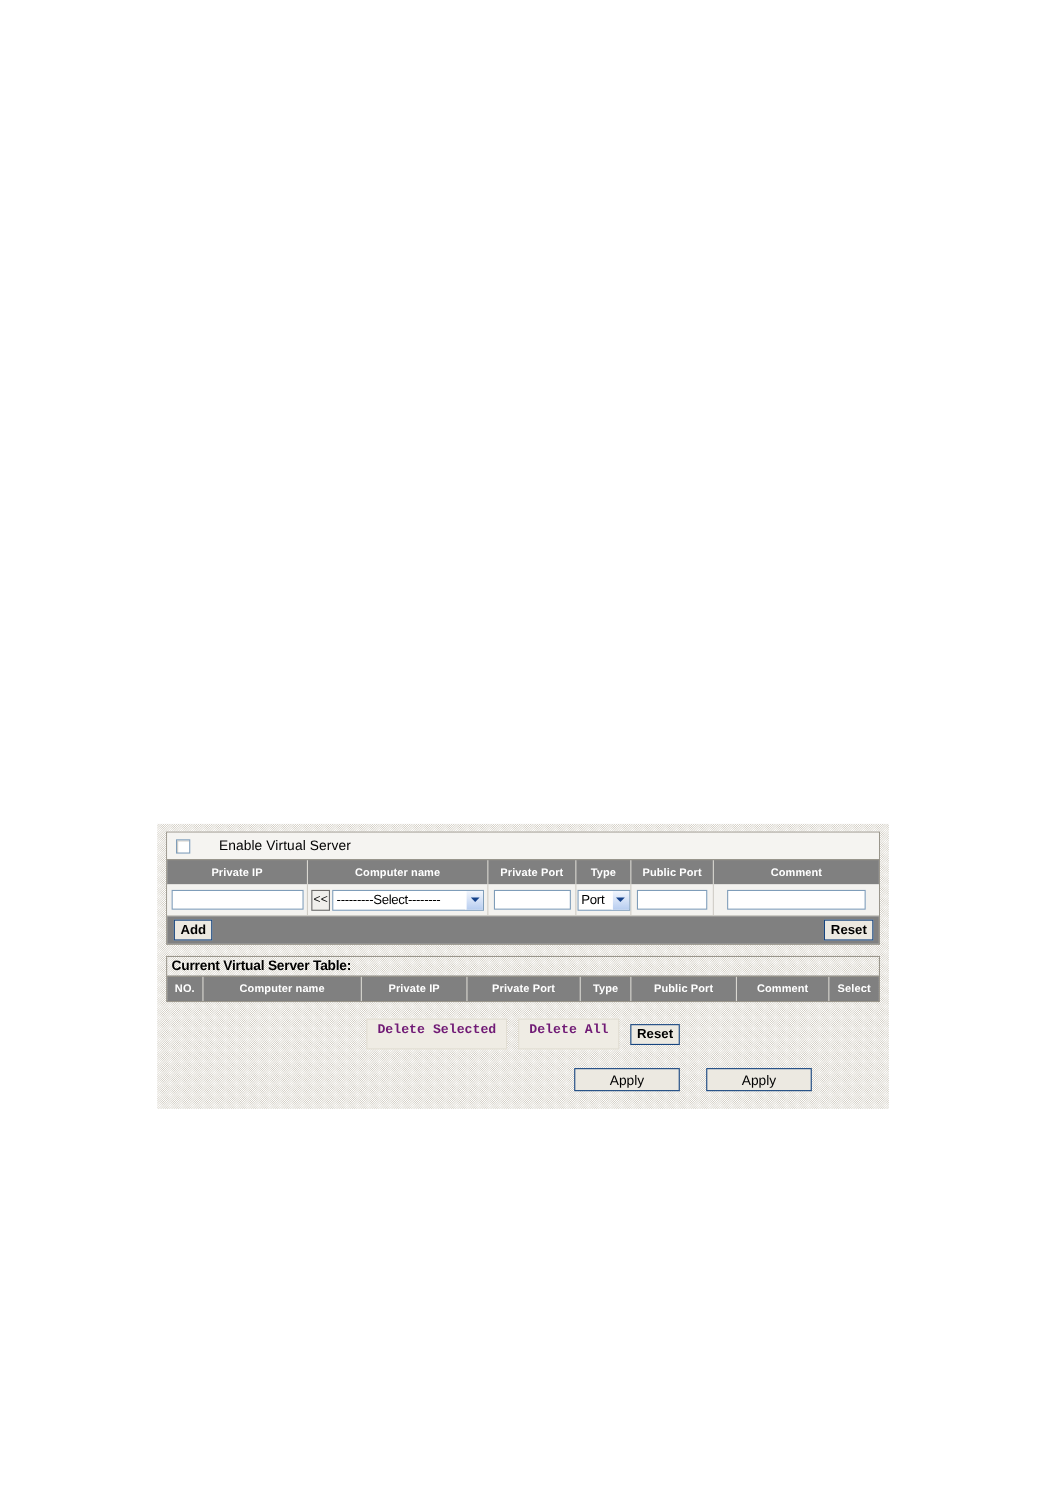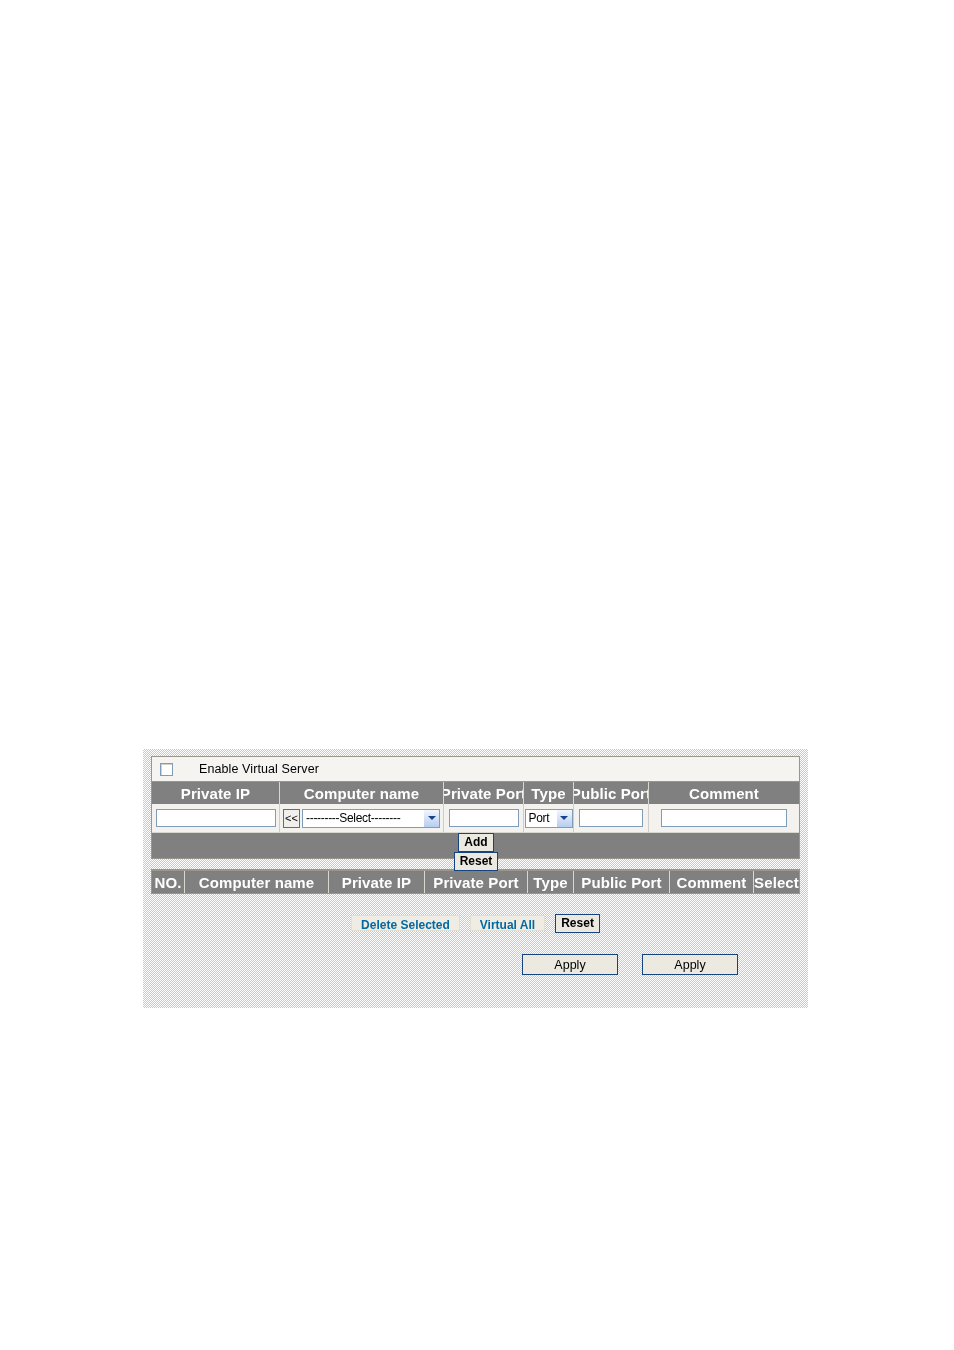--- a/index.html
+++ b/index.html
@@ -63,21 +63,21 @@
 
   
   .hdr-row {
     display: flex;
     background: #808080;
     height: 22px;
     border-top: 1px solid #9a968c;
   }
   .hdr-cell {
     color: #ffffff;
-    font-size: 15px;
+    font-size: 10px;
     font-weight: bold;
     display: flex;
     align-items: center;
     justify-content: center;
     border-right: 1px solid #d9d7d1;
     box-sizing: border-box;
     letter-spacing: 0.1px;
     white-space: nowrap;
     overflow: hidden;
   }
@@ -169,21 +169,20 @@
 
   
   .grey-strip {
     background: #808080;
     height: 25px;
     display: flex;
     align-items: center;
     justify-content: space-between;
     padding-right: 5px;
     border-top: 1px solid #d9d7d1;
-    flex-direction: column;
   }
   .btn {
     font-family: "Liberation Sans", sans-serif;
     font-size: 12px;
     font-weight: bold;
     color: #000000;
     background: #ece9e1;
     border: 1px solid #16447f;
     box-sizing: border-box;
     cursor: pointer;
@@ -220,28 +219,28 @@
   
   .row-delete {
     height: 38px;
     display: flex;
     align-items: center;
     justify-content: center;
     gap: 10px;
     padding-top: 10px;
   }
   .btn-disabled {
-    font-family: Liberation Sans, sans-serif;
+    font-family: Liberation Mono, monospace;
     font-size: 12px;
     font-weight: bold;
-    color: #0369a1;
+    color: #701a75;
     background: #efece4;
     border: 1px solid #e2ded3;
     box-sizing: border-box;
-    height: 16px;
+    height: 28px;
     padding: 0 9px;
     line-height: 18px;
     white-space: nowrap;
     cursor: default;
   }
   .row-apply {
     height: 44px;
     display: flex;
     align-items: center;
     justify-content: flex-end;
@@ -324,36 +323,37 @@
 
     <div class="grey-strip">
       <button class="btn small">Add</button>
       <button class="btn small">Reset</button>
     </div>
   </div>
 
   <div class="gap"></div>
 
   <div id="table-card">
+    <div id="table-caption">Current Virtual Server Table:</div>
 
     <div class="hdr-row" style="border-top:1px solid #9a968c">
       <div class="hdr-cell" style="width:33px">NO.</div>
       <div class="hdr-cell" style="width:144px">Computer name</div>
       <div class="hdr-cell" style="width:96px">Private IP</div>
       <div class="hdr-cell" style="width:103px">Private Port</div>
       <div class="hdr-cell" style="width:46px">Type</div>
       <div class="hdr-cell" style="width:96px">Public Port</div>
       <div class="hdr-cell" style="width:84px">Comment</div>
       <div class="hdr-cell" style="flex:1 1 auto">Select</div>
     </div>
   </div>
 
   <div class="row-delete">
     <span class="btn-disabled">Delete Selected</span>
-    <span class="btn-disabled">Virtual All</span>
+    <span class="btn-disabled">Delete All</span>
     <button class="btn">Reset</button>
   </div>
 
   <div class="row-apply">
     <button class="btn-wide">Apply</button>
     <button class="btn-wide">Apply</button>
   </div>
 
 </div>
 

